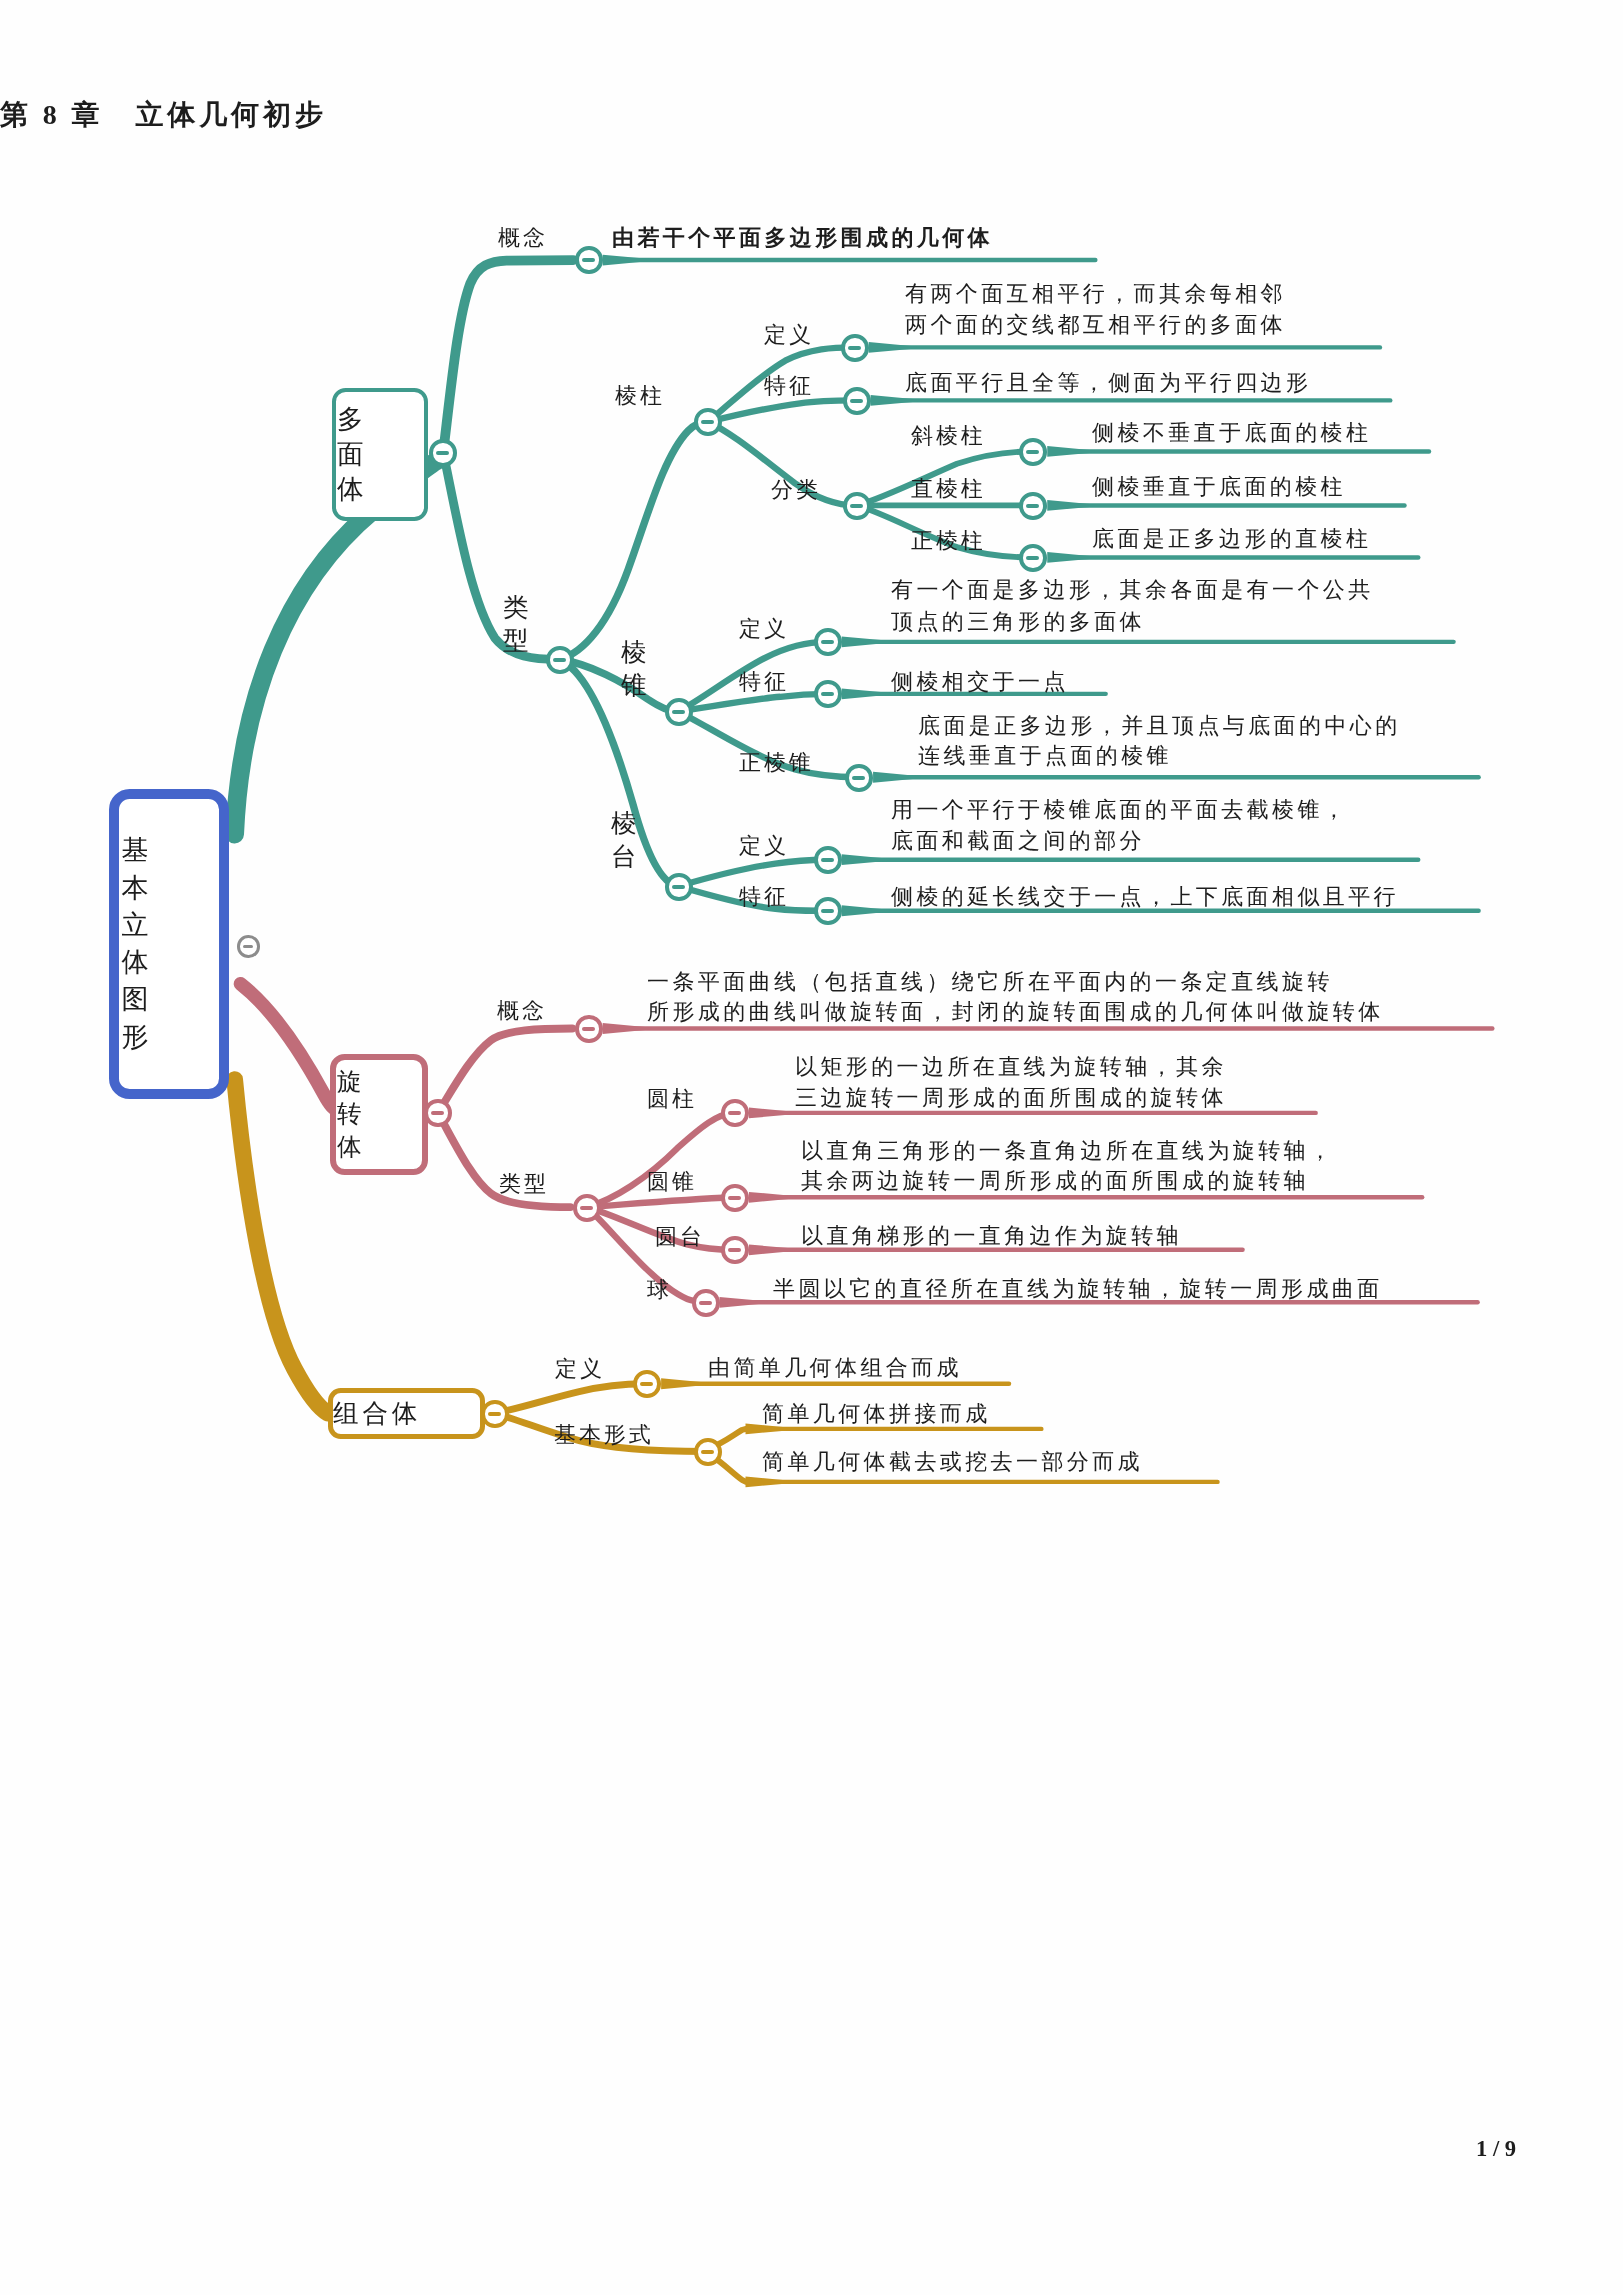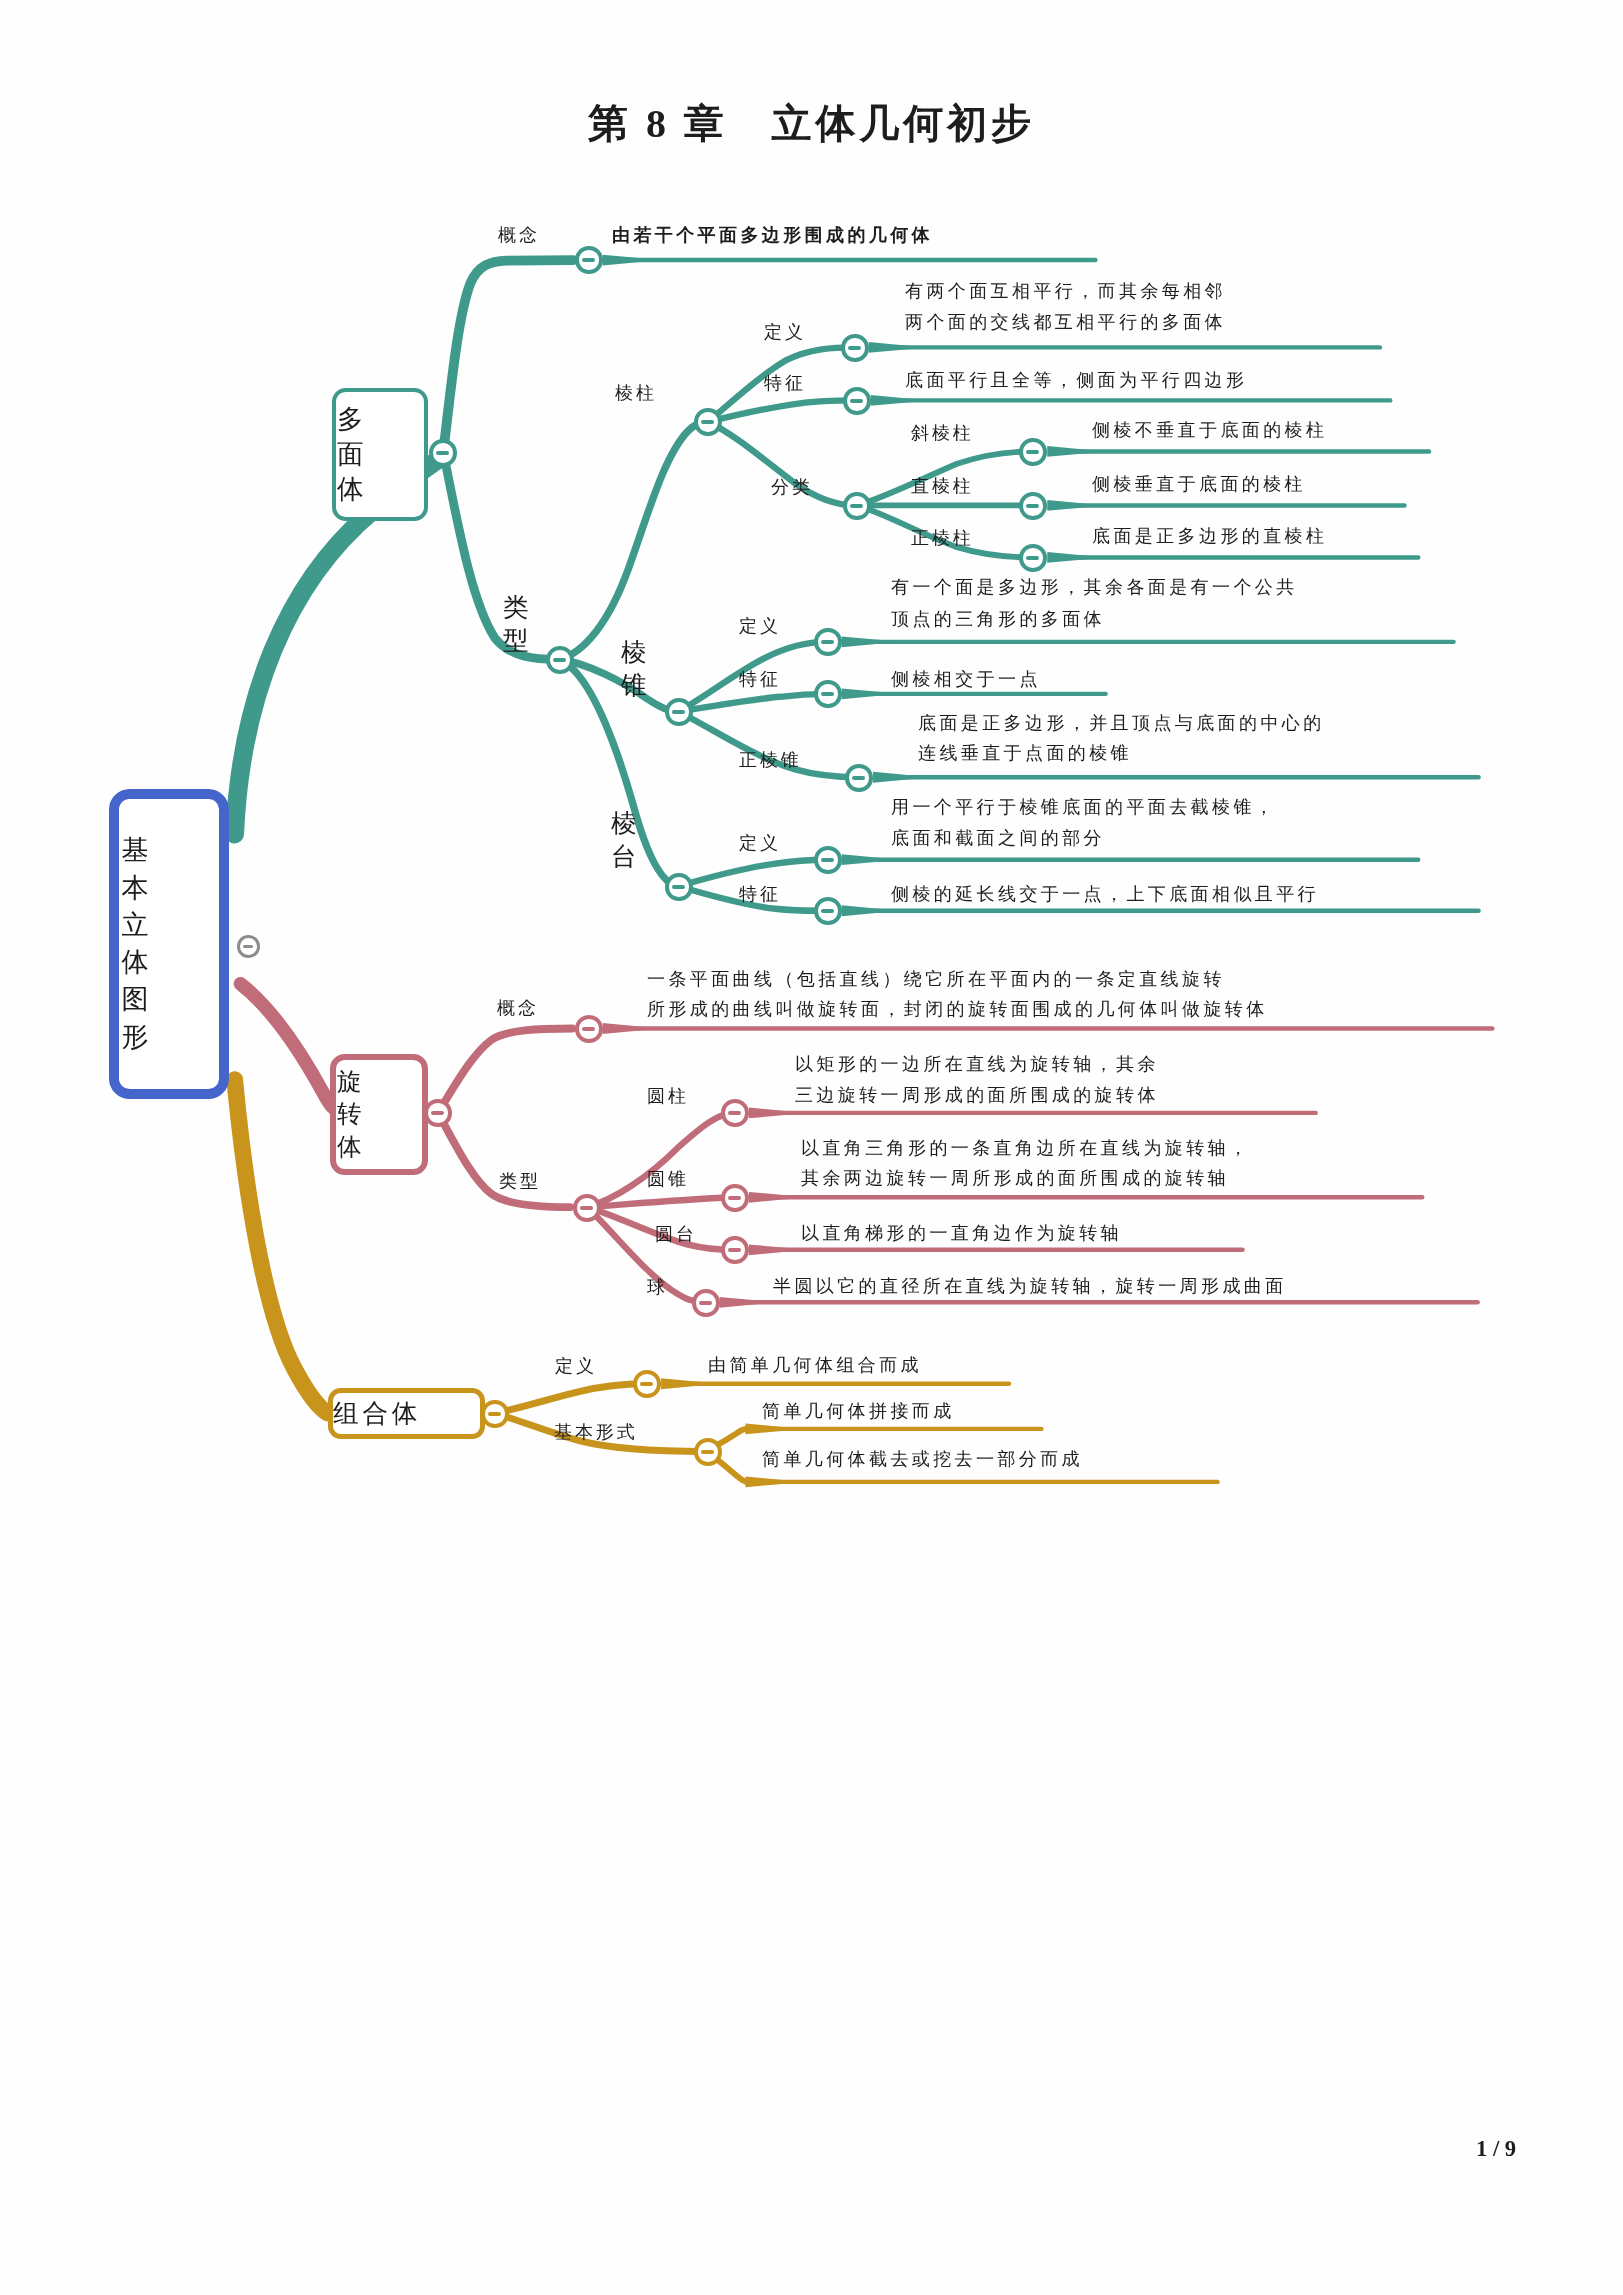--- a/index.html
+++ b/index.html
@@ -1,22 +1,22 @@
 <!DOCTYPE html>
 <html style="font-size:7.9px"><head>
 <meta charset="utf-8">
 <style>
   html,body{margin:0;padding:0;background:#ffffff;}
   .page{position:relative;width:1623px;height:2295px;background:#fefefe;overflow:hidden;
         font-family:"Liberation Serif","DejaVu Serif",serif;color:#1d1d1d;}
   svg.links{position:absolute;left:0;top:0;z-index:1;}
-  .title{position:absolute;left:0;top:96px;width:100%;text-align:center;font-size:40px;
+  .title{position:absolute;left:0;top:96px;width:100%;text-align:left;font-size:28px;
          font-weight:bold;letter-spacing:3.9px;z-index:2;}
   .pagenum{position:absolute;left:1476px;top:2136px;font-size:22.6px;font-weight:bold;z-index:2;}
-  .lbl,.desc{position:absolute;font-size:18px;white-space:nowrap;z-index:3;font-weight:500;}
+  .lbl,.desc{position:absolute;font-size:22px;white-space:nowrap;z-index:3;font-weight:500;}
   .lbl{letter-spacing:2.9px;}
   .desc{letter-spacing:3.4px;}
   .vtext{position:absolute;font-size:25.5px;line-height:1.28;width:29.4px;text-align:center;
          word-break:break-all;z-index:3;font-weight:500;}
   .node{position:absolute;background:#fff;box-sizing:border-box;z-index:2;
         display:flex;align-items:center;}
   .node .vlabel{font-size:26.5px;line-height:1.32;width:28.5px;text-align:center;word-break:break-all;font-weight:500;}
   .node .hlabel{font-size:25.5px;letter-spacing:3.9px;white-space:nowrap;font-weight:500;}
   .minus{position:absolute;box-sizing:border-box;background:#fff;border-radius:50%;z-index:4;
          display:flex;align-items:center;justify-content:center;width:27.5px;height:27.5px;border:4.4px solid #000;}

